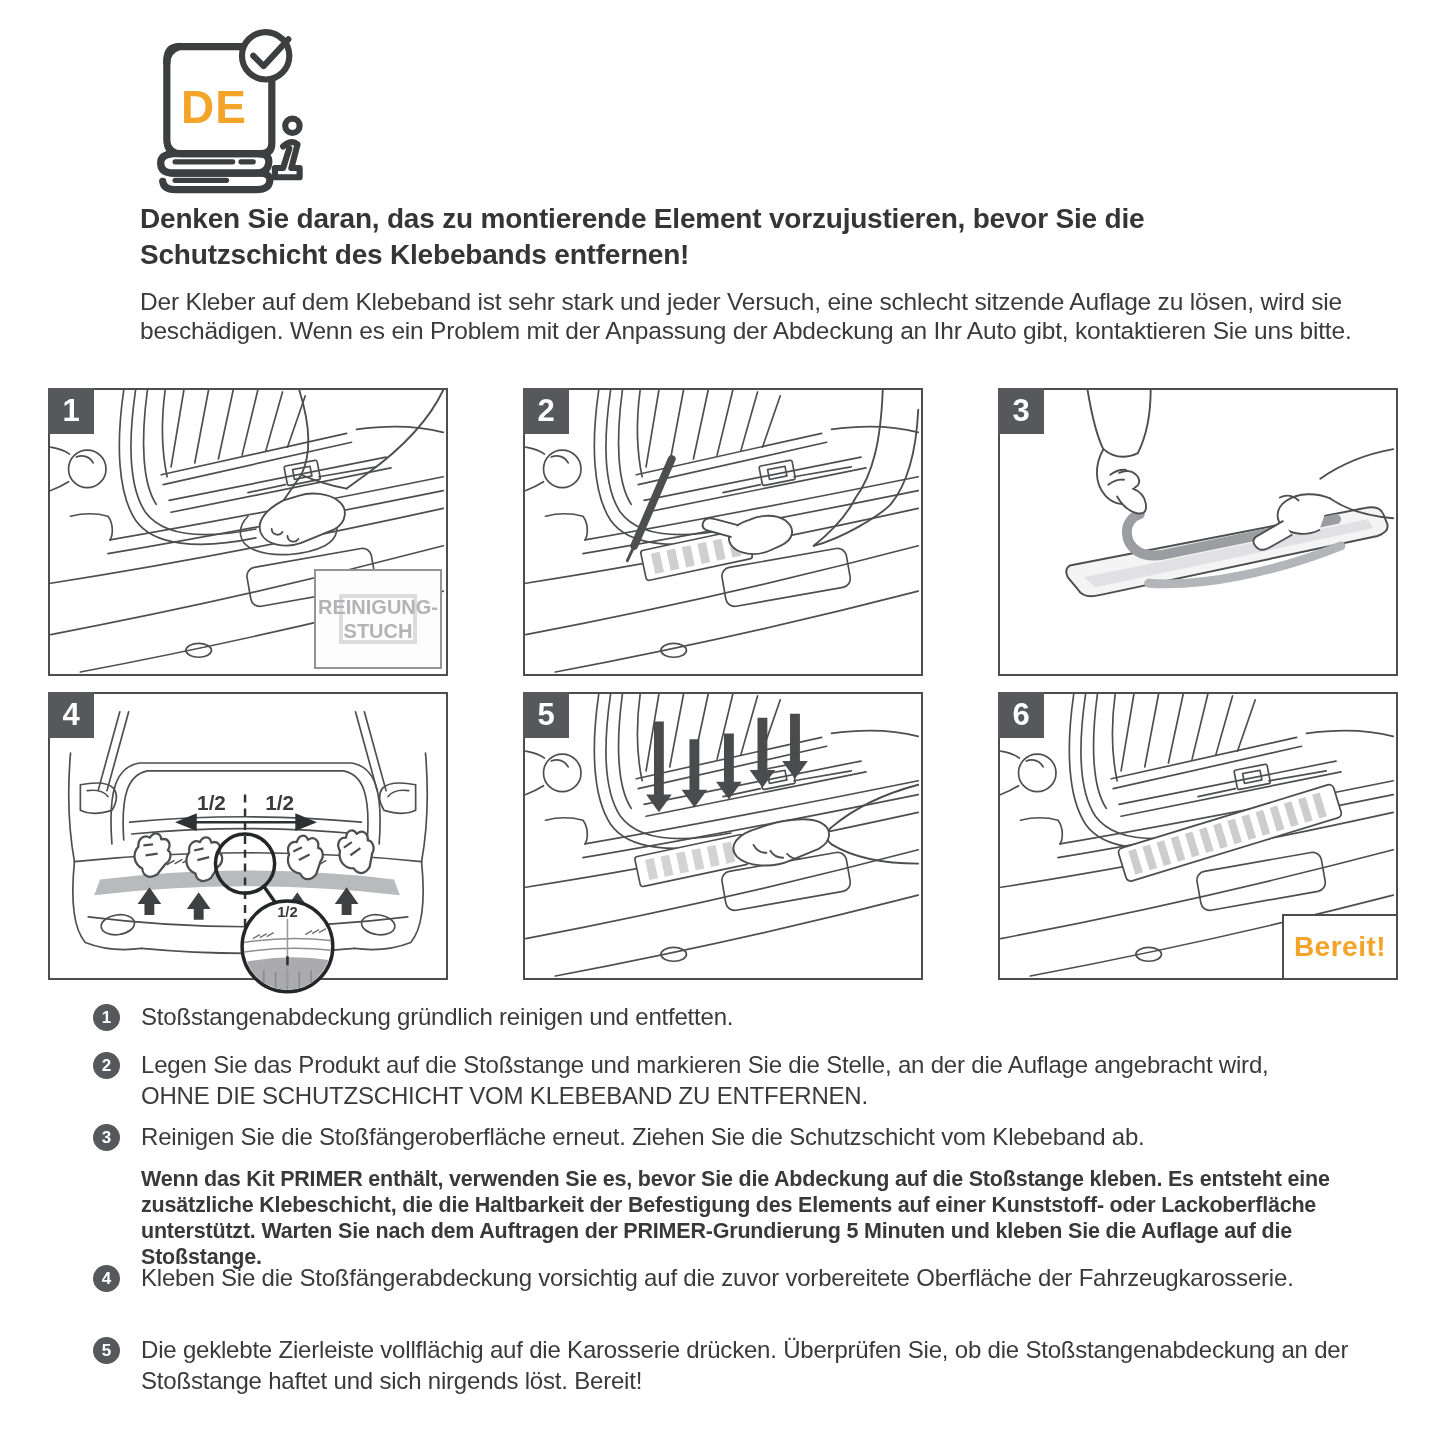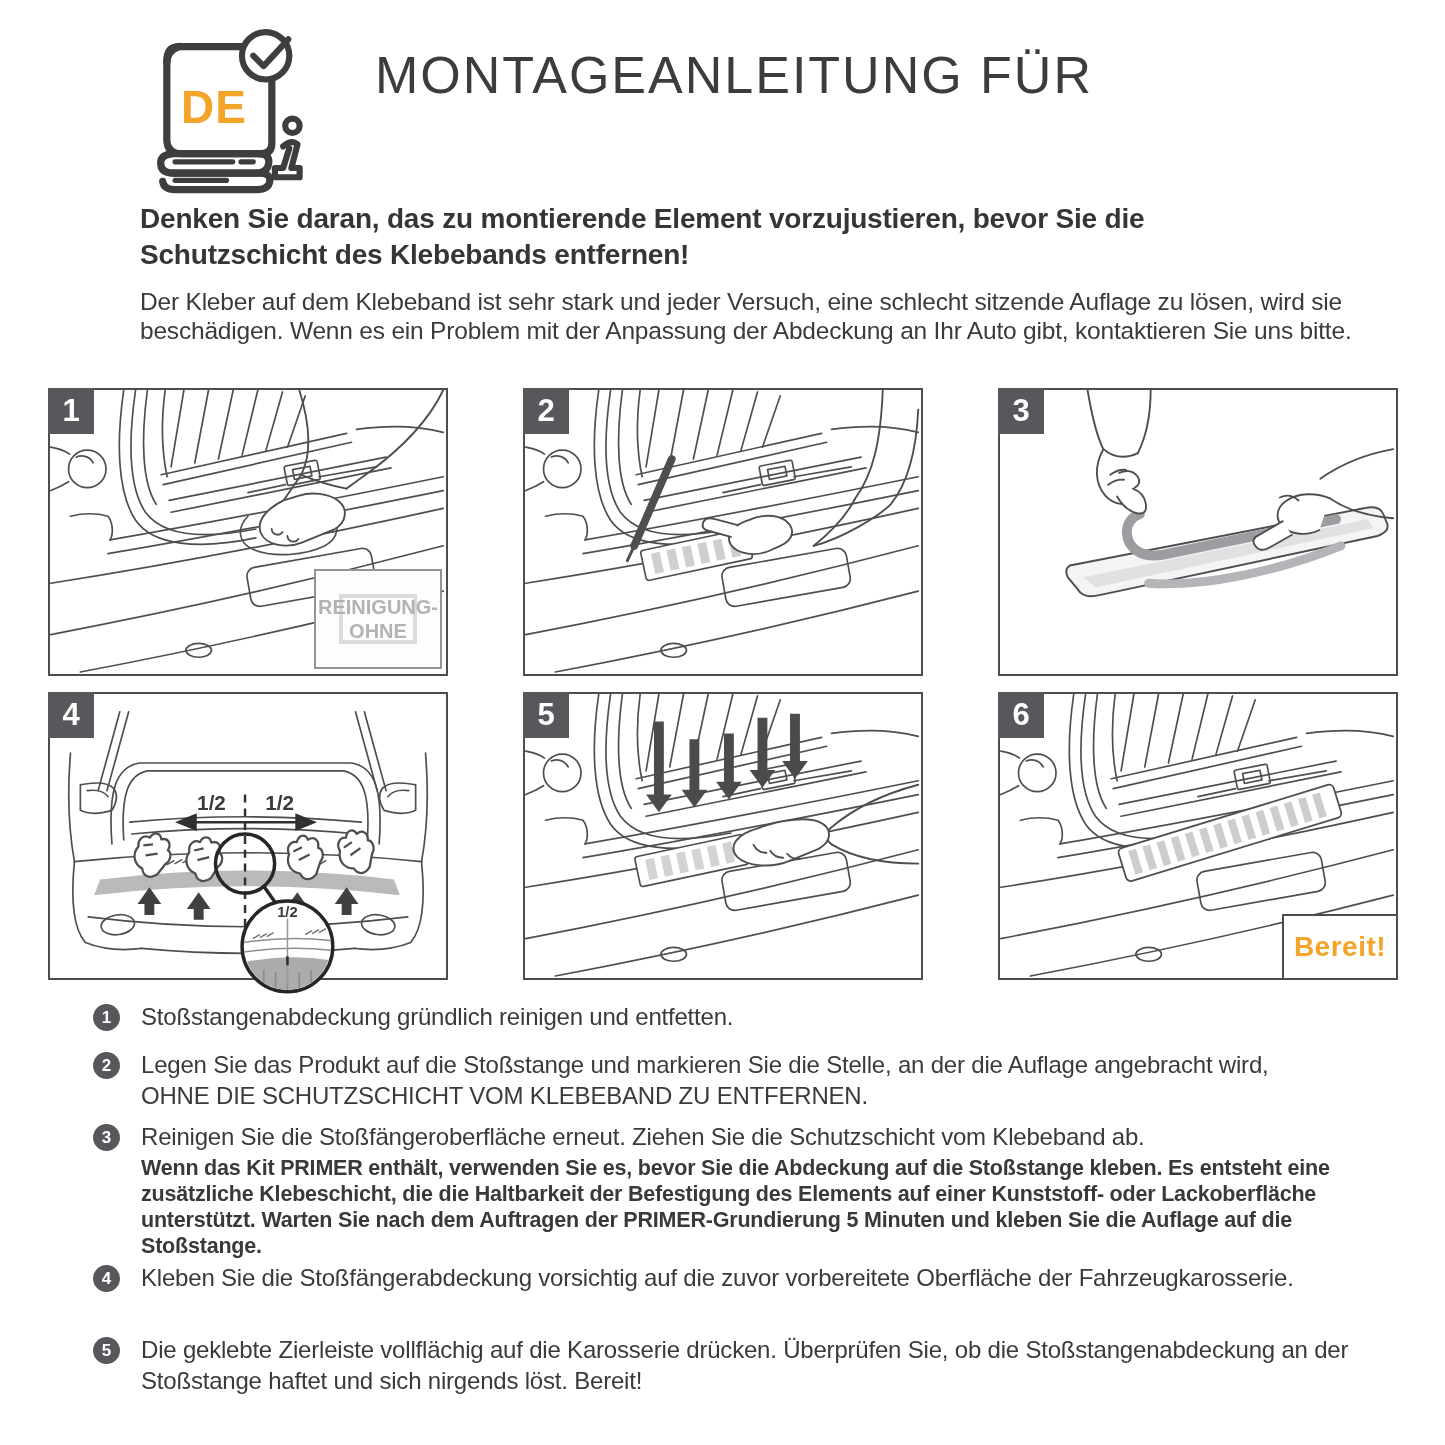--- a/index.html
+++ b/index.html
@@ -51,21 +51,21 @@
   
   .step { position:absolute; left:93px; width:1300px; display:flex; }
   .step-badge {
     flex:0 0 auto; width:27px; height:27px; margin-top:3px; border-radius:50%;
     background:#57585b; color:#fff; font-size:17px; font-weight:bold;
     display:flex; align-items:center; justify-content:center;
   }
   .step-text { margin-left:21px; width:1240px; font-size:24px; line-height:31px;
     color:#3a3a3b; letter-spacing:-0.2px; }
   .step-text .caps { display:block; }
-  .step-note { margin-left:48px; margin-top:3px; width:1215px; font-size:21.5px; line-height:26px;
+  .step-note { margin-left:48px; margin-top:14px; width:1215px; font-size:21.5px; line-height:26px;
     font-weight:bold; color:#39393a; letter-spacing:-0.2px; }
 
   
 </style>
 </head>
 <body>
 
 <svg width="0" height="0" style="position:absolute" aria-hidden="true">
   <defs>
     <g id="scene-trunk" fill="none" stroke="#4d4e50" stroke-width="1.7" stroke-linecap="round" stroke-linejoin="round">
@@ -137,21 +137,20 @@
         <path d="M112,27 l10,10 l24,-26" stroke-width="6"></path>
 
         <circle cx="150" cy="95" r="7" stroke-width="6"></circle>
         <path d="M141,115 Q149,108 155,113 L149,136 H157 V145 H133 V136 H141 L147,117" stroke-width="6"></path>
       </g>
     </svg>
     <span class="de-label">DE</span>
   </div>
 
   <h1 class="title">
-    <span>MONTAGEANLEITUNG FÜR</span>
   </h1>
 
   <p class="warning">Denken Sie daran, das zu montierende Element vorzujustieren, bevor Sie die Schutzschicht des Klebebands entfernen!</p>
   <p class="intro">Der Kleber auf dem Klebeband ist sehr stark und jeder Versuch, eine schlecht sitzende Auflage zu lösen, wird sie beschädigen. Wenn es ein Problem mit der Anpassung der Abdeckung an Ihr Auto gibt, kontaktieren Sie uns bitte.</p>
 
   <div class="panels">
 
     <figure class="panel">
       <div class="panel-num">1</div>
       <svg viewBox="0 0 400 288">
@@ -165,21 +164,21 @@
           <path d="M200,128 C188,140 190,156 206,162 C226,170 258,168 278,158 C292,150 294,136 284,128" stroke-width="1.6"></path>
 
           <path d="M236,112 C220,120 208,132 213,145 C218,157 238,161 254,155 L288,141 C300,134 302,120 291,112 C282,105 264,103 252,107 Z" fill="#fff"></path>
           <path d="M224,141 a6,6 0 0 0 11,3"></path>
           <path d="M240,148 a6,6 0 0 0 11,3"></path>
         </g>
       </svg>
       <div class="cloth-box">
         <div class="inner">
           <span class="txt">REINIGUNG-</span>
-          <span class="txt">OHNE</span>
+          <span class="txt">STUCH</span>
         </div>
       </div>
     </figure>
 
     <figure class="panel">
       <div class="panel-num">2</div>
       <svg viewBox="0 0 400 288">
         <use href="#scene-trunk" xlink:href="#scene-trunk"></use>
 
         <g transform="rotate(-12 175 166)">

